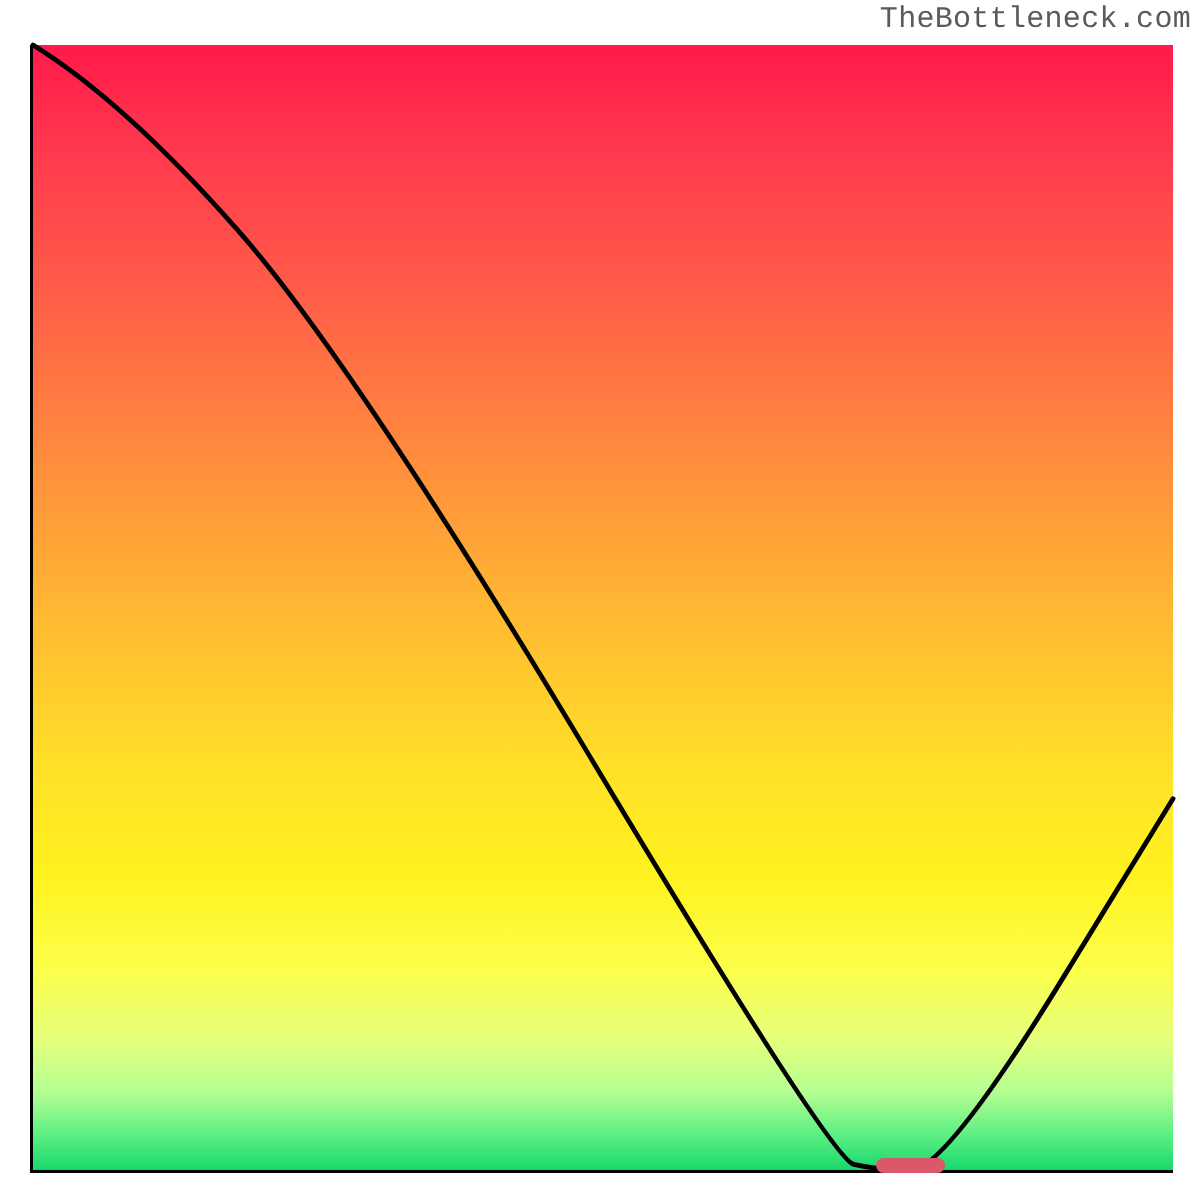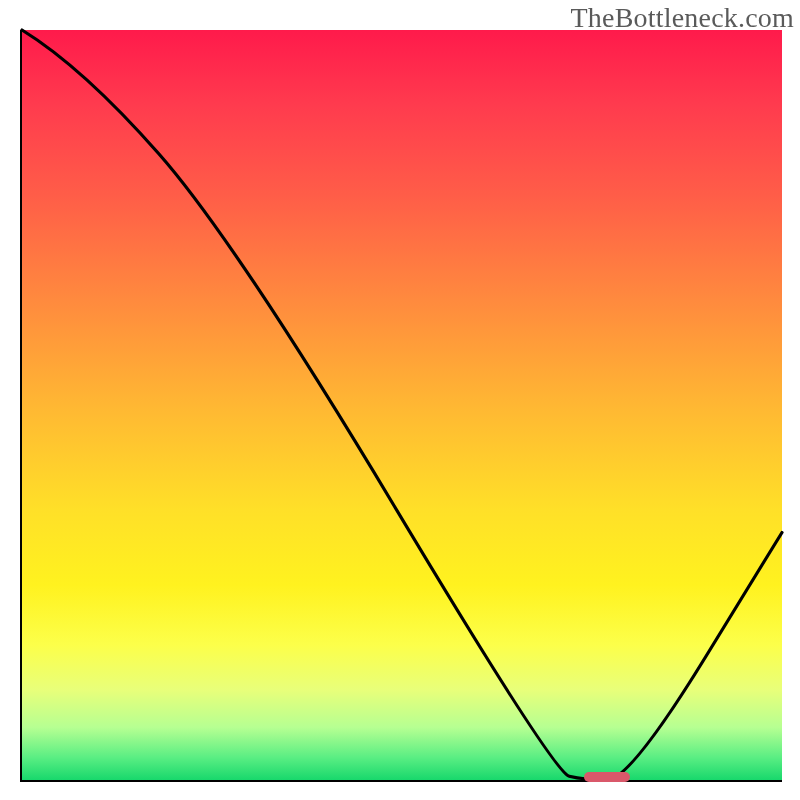--- a/index.html
+++ b/index.html
@@ -37,22 +37,22 @@
       #18d86c 100%
     );
     border-left: 2px solid #000;
     border-bottom: 2px solid #000;
     box-sizing: content-box;
   }
   .watermark {
     position: absolute;
     top: 2px;
     right: 6px;
-    font-family: Liberation Serif, serif;
-    font-size: 28px;
+    font-family: Liberation Mono, monospace;
+    font-size: 20px;
     color: #5a5a5a;
     letter-spacing: 0.2px;
   }
   svg.curve {
     position: absolute;
     left: 0;
     top: 0;
     width: 100%;
     height: 100%;
     overflow: visible;

